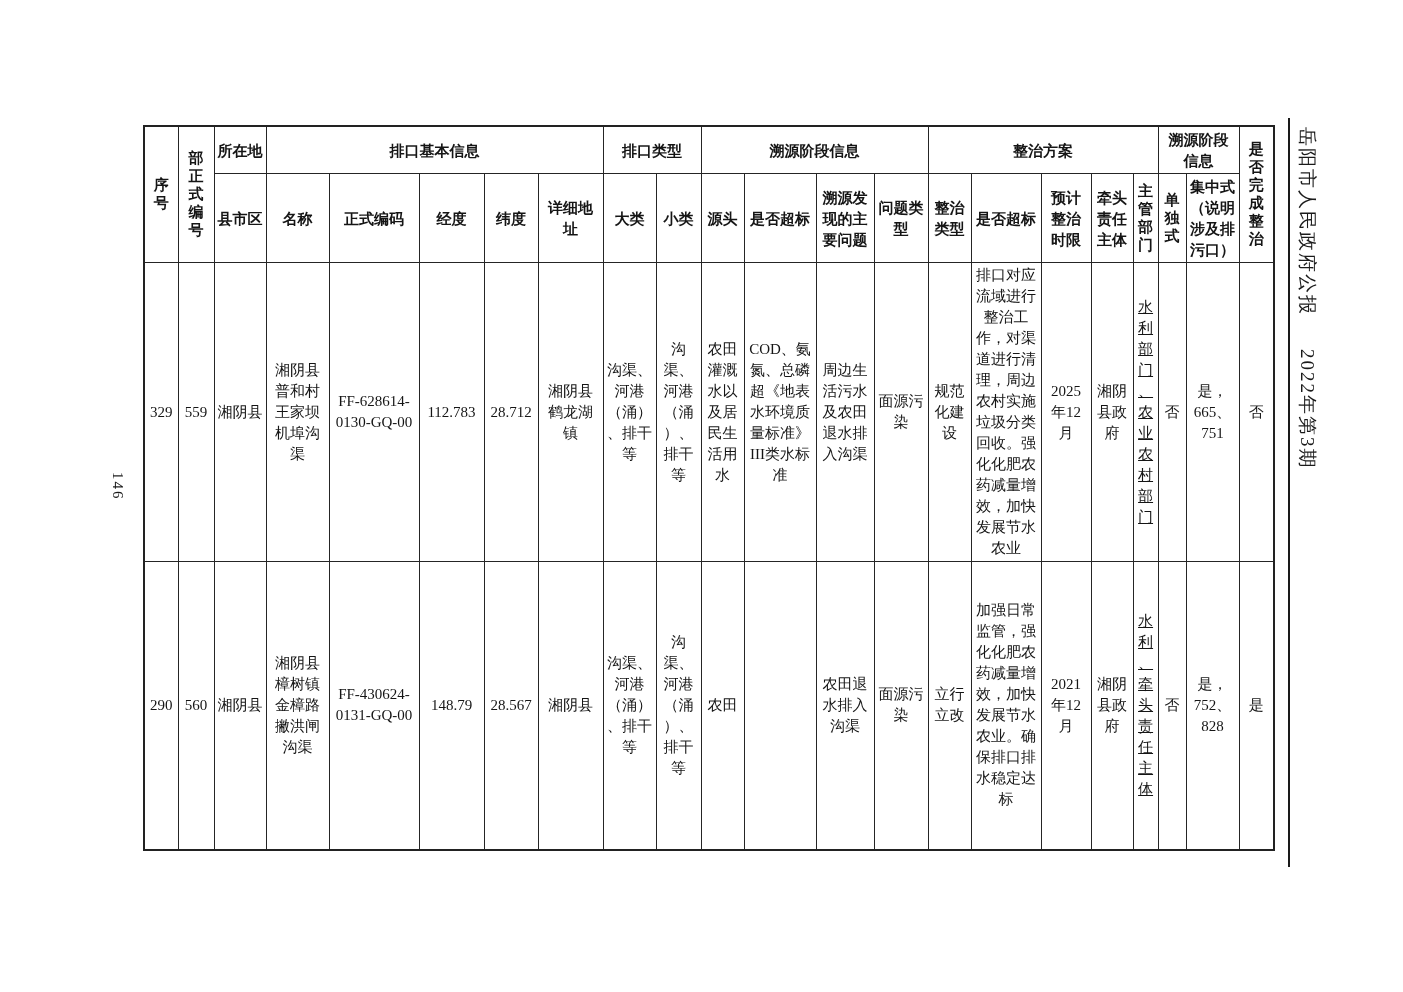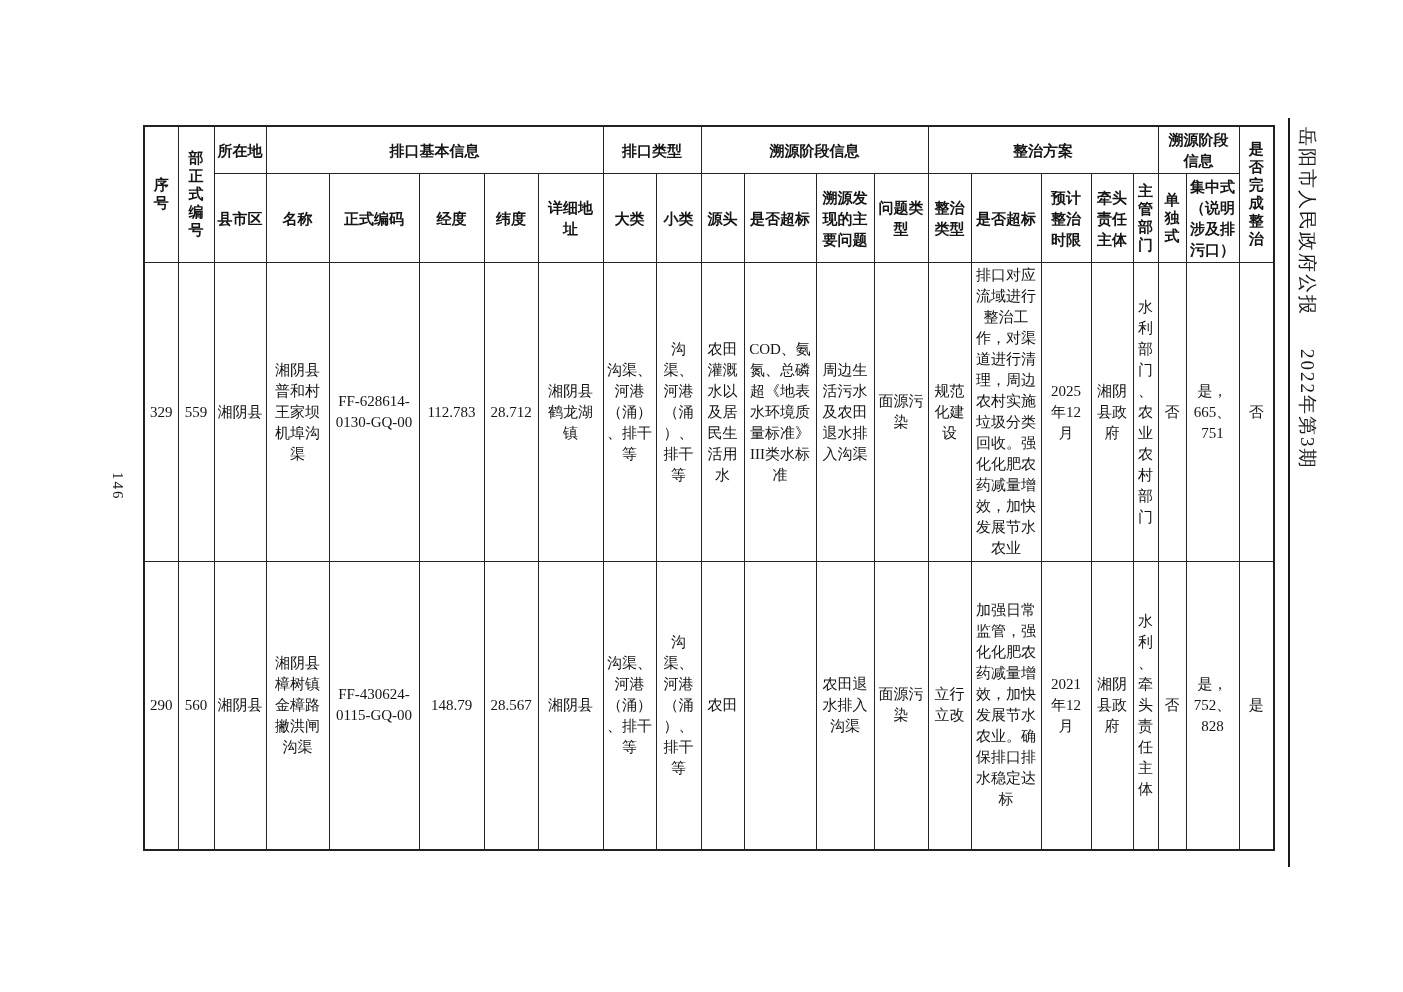--- a/index.html
+++ b/index.html
@@ -24,21 +24,21 @@
   table.main th{
     font-family:"Liberation Sans","DejaVu Sans",sans-serif;
     font-weight:700;
   }
   tr.h1{height:47px;}
   tr.h2{height:75px;}
   tr.r1{height:296px;}
   tr.r2{height:288px;}
   
   .vs{display:inline-block;width:1.12em;line-break:anywhere;line-height:1.2;}
-  .stack{line-break:anywhere;}
+  .stack{line-break:anywhere;text-decoration:underline;}
   
   .edge-text{
     writing-mode:vertical-rl;text-orientation:sideways;
     white-space:nowrap;color:#1a1a1a;
   }
   .page-number{
     position:absolute;left:109px;top:472px;
     font-size:15px;letter-spacing:2px;
   }
   .side-rule{
@@ -142,21 +142,21 @@
       <td>否</td>
       <td>是，665、751</td>
       <td>否</td>
     </tr>
 
     <tr class="r2">
       <td>290</td>
       <td>560</td>
       <td>湘阴县</td>
       <td>湘阴县樟树镇金樟路撇洪闸沟渠</td>
-      <td>FF-430624-0115-GQ-00</td>
+      <td>FF-430624-0131-GQ-00</td>
       <td>148.79</td>
       <td>28.567</td>
       <td>湘阴县</td>
       <td>沟渠、河港（涌）、排干等</td>
       <td>沟渠、河港（涌）、排干等</td>
       <td>农田</td>
       <td></td>
       <td>农田退水排入沟渠</td>
       <td>面源污染</td>
       <td>立行立改</td>

